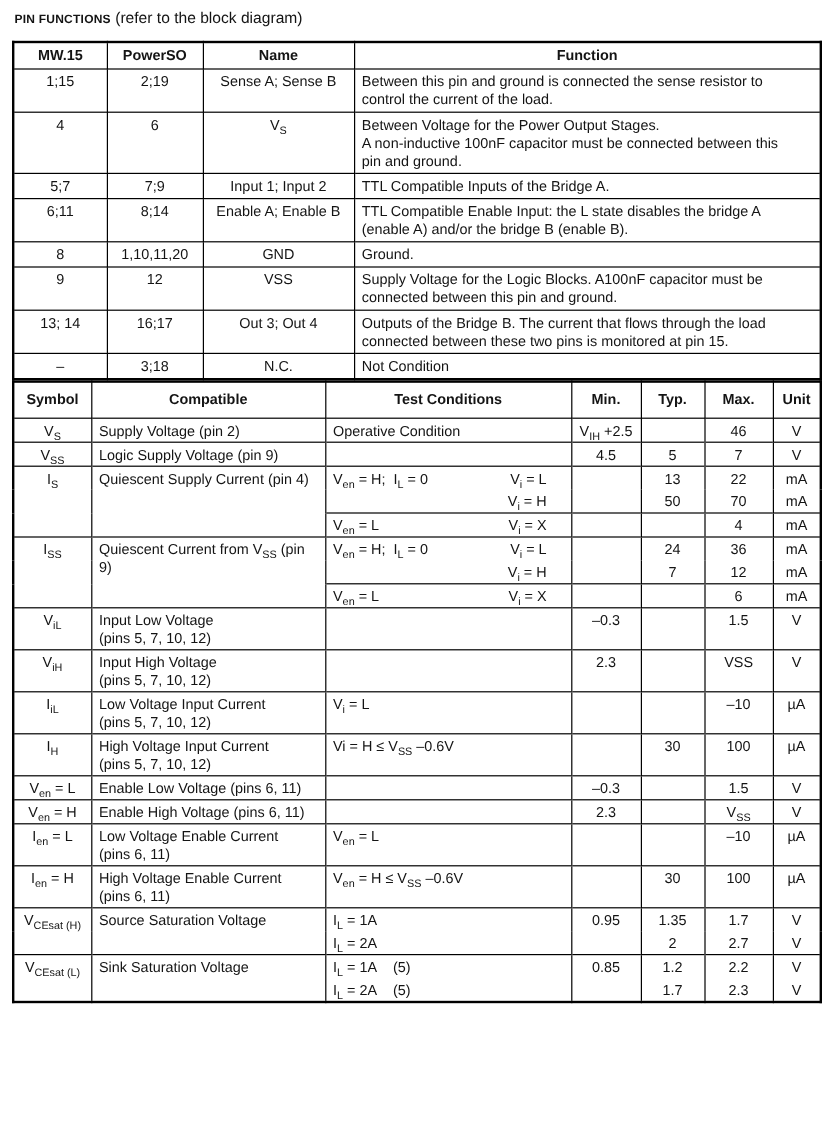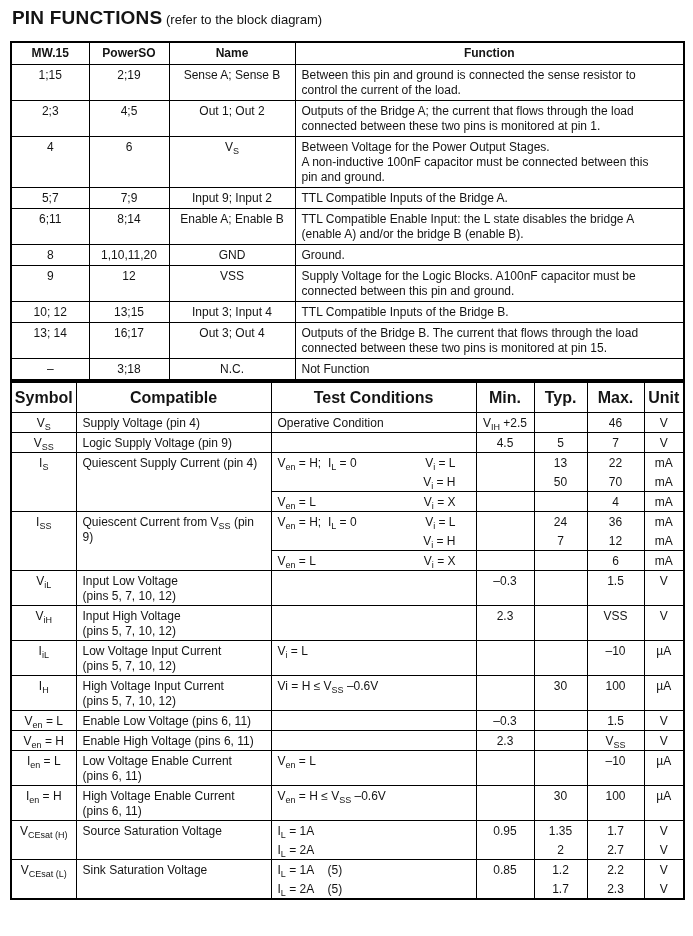--- a/index.html
+++ b/index.html
@@ -1,35 +1,35 @@
 <!DOCTYPE html>
 <html><head>
 <meta charset="utf-8">
 <style>
   html, body { margin:0; padding:0; background:#ffffff; }
   body { font-family:"Liberation Sans", sans-serif; color:#141414; }
   .page { width:693px; box-sizing:border-box; padding:7px 10px 4px 10px; }
 
   .section-title { font-size:13px; margin:0 0 12px 2px; white-space:nowrap; }
-  .section-title .bold { font-weight:bold; font-size:19px; letter-spacing:.2px; }
+  .section-title .bold { font-weight:bold; font-size:10px; letter-spacing:.2px; }
   .section-title.ec { margin-top:32px; margin-bottom:13px; }
 
   table { border-collapse:collapse; table-layout:fixed; width:673px; }
   sub { font-size:9px; line-height:0; }
 
   
   .pin-table { border:2px solid #000; }
   .pin-table th, .pin-table td { border:1px solid #000; font-size:12px; line-height:15px; vertical-align:top; padding:3px 4px 2px 4px; }
   .pin-table th { font-weight:bold; text-align:center; padding:3px 2px; }
   .pin-table td.c { text-align:center; }
   .pin-table td.func { text-align:left; white-space:pre-line; padding-left:6px;margin-left:32px; }
 
   
   .ec-table { border:2px solid #000; }
-  .ec-table th { border:1px solid #000; font-weight:bold; font-size:16px; line-height:15px; padding:7px 2px; }
+  .ec-table th { border:1px solid #000; font-weight:bold; font-size:12px; line-height:15px; padding:7px 2px; }
   .ec-table td { border:none; border-left:1px solid #000; font-size:12px; line-height:15px; vertical-align:top; padding:3px 4px 1px 4px; }
   .ec-table td.bt { border-top:1px solid #000; }
   .ec-table td.c { text-align:center; padding-left:1px; padding-right:1px; }
   .ec-table td.param { text-align:left; white-space:pre-line; padding-left:6px; }
   .ec-table td.tc { padding-left:6px; }
   .tcw { display:flex; align-items:center; }
   .tcr { margin-left:auto; padding-right:16px; }
 </style>
 </head>
 <body>
@@ -58,38 +58,31 @@
       </thead>
     <tbody id="pin-tbody">
         <tr>
           <td class="c">1;15</td>
           <td class="c">2;19</td>
           <td class="c">Sense A; Sense B</td>
           <td class="func">Between this pin and ground is connected the sense resistor to
 control the current of the load.</td>
         </tr>
         <tr>
-          <td class="c">2;3</td>
-          <td class="c">4;5</td>
-          <td class="c">Out 1; Out 2</td>
-          <td class="func">Outputs of the Bridge A; the current that flows through the load
-connected between these two pins is monitored at pin 1.</td>
-        </tr>
-        <tr>
           <td class="c">4</td>
           <td class="c">6</td>
           <td class="c">V<sub>S</sub></td>
           <td class="func">Between Voltage for the Power Output Stages.
 A non-inductive 100nF capacitor must be connected between this
 pin and ground.</td>
         </tr>
         <tr>
           <td class="c">5;7</td>
           <td class="c">7;9</td>
-          <td class="c">Input 9; Input 2</td>
+          <td class="c">Input 1; Input 2</td>
           <td class="func">TTL Compatible Inputs of the Bridge A.</td>
         </tr>
         <tr>
           <td class="c">6;11</td>
           <td class="c">8;14</td>
           <td class="c">Enable A; Enable B</td>
           <td class="func">TTL Compatible Enable Input: the L state disables the bridge A
 (enable A) and/or the bridge B (enable B).</td>
         </tr>
         <tr>
@@ -99,37 +92,31 @@
           <td class="func">Ground.</td>
         </tr>
         <tr>
           <td class="c">9</td>
           <td class="c">12</td>
           <td class="c">VSS</td>
           <td class="func">Supply Voltage for the Logic Blocks. A100nF capacitor must be
 connected between this pin and ground.</td>
         </tr>
         <tr>
-          <td class="c">10; 12</td>
-          <td class="c">13;15</td>
-          <td class="c">Input 3; Input 4</td>
-          <td class="func">TTL Compatible Inputs of the Bridge B.</td>
-        </tr>
-        <tr>
           <td class="c">13; 14</td>
           <td class="c">16;17</td>
           <td class="c">Out 3; Out 4</td>
           <td class="func">Outputs of the Bridge B. The current that flows through the load
 connected between these two pins is monitored at pin 15.</td>
         </tr>
         <tr>
           <td class="c">–</td>
           <td class="c">3;18</td>
           <td class="c">N.C.</td>
-          <td class="func">Not Function</td>
+          <td class="func">Not Condition</td>
         </tr>
       </tbody>
   </table>
 
 
   <table class="ec-table">
     <colgroup>
         <col style="width:65px">
         <col style="width:195px">
         <col style="width:205px">
@@ -145,21 +132,21 @@
           <th>Test Conditions</th>
           <th>Min.</th>
           <th>Typ.</th>
           <th>Max.</th>
           <th>Unit</th>
         </tr>
       </thead>
     <tbody id="ec-tbody">
         <tr>
           <td class="c bt" rowspan="1">V<sub>S</sub></td>
-          <td class="param bt" rowspan="1">Supply Voltage (pin 4)</td>
+          <td class="param bt" rowspan="1">Supply Voltage (pin 2)</td>
           <td class="tc bt">
             <div class="tcw">
               <span class="tcl">Operative Condition</span>
               <span class="tcr"></span>
             </div>
           </td>
           <td class="c bt">V<sub>IH</sub> +2.5</td>
           <td class="c bt"></td>
           <td class="c bt">46</td>
           <td class="c bt">V</td>

